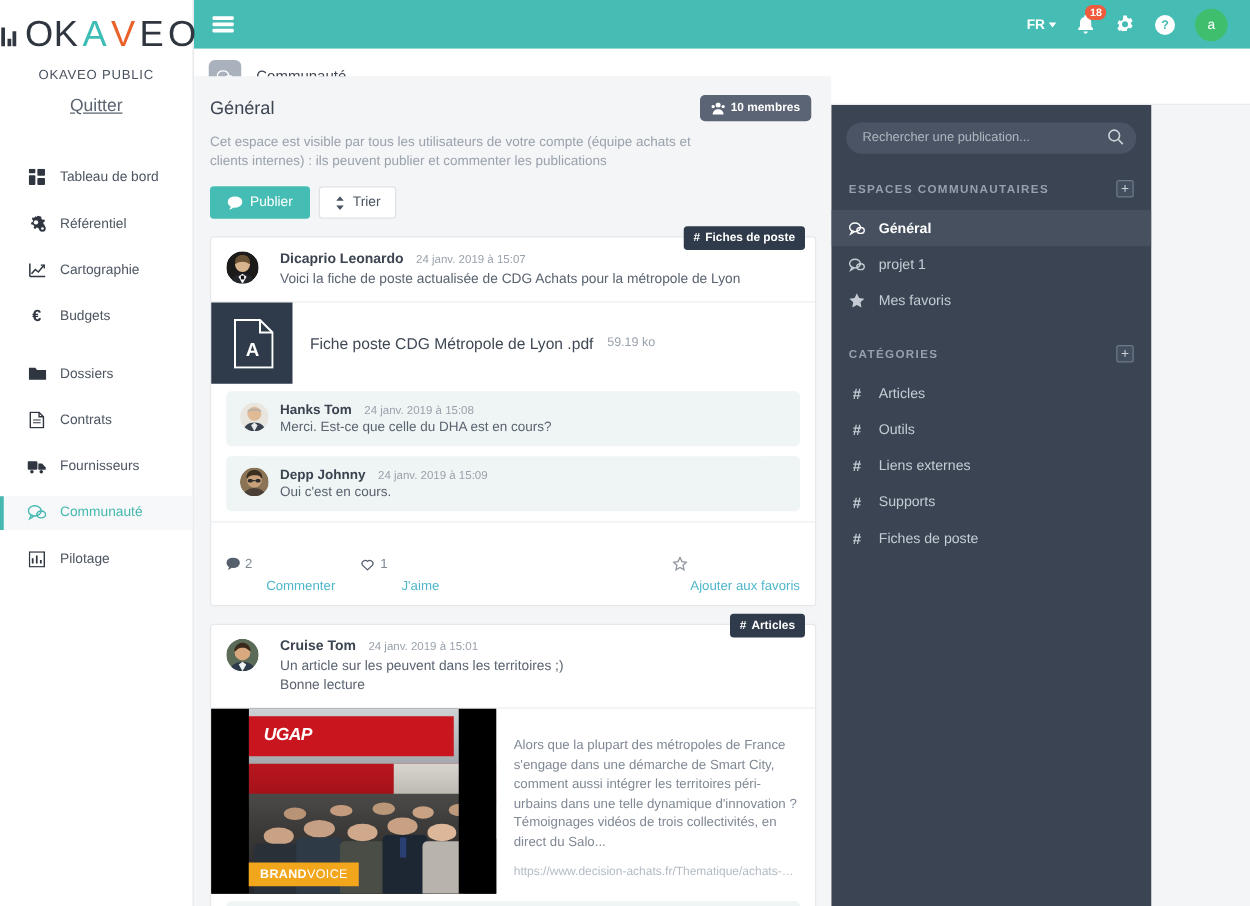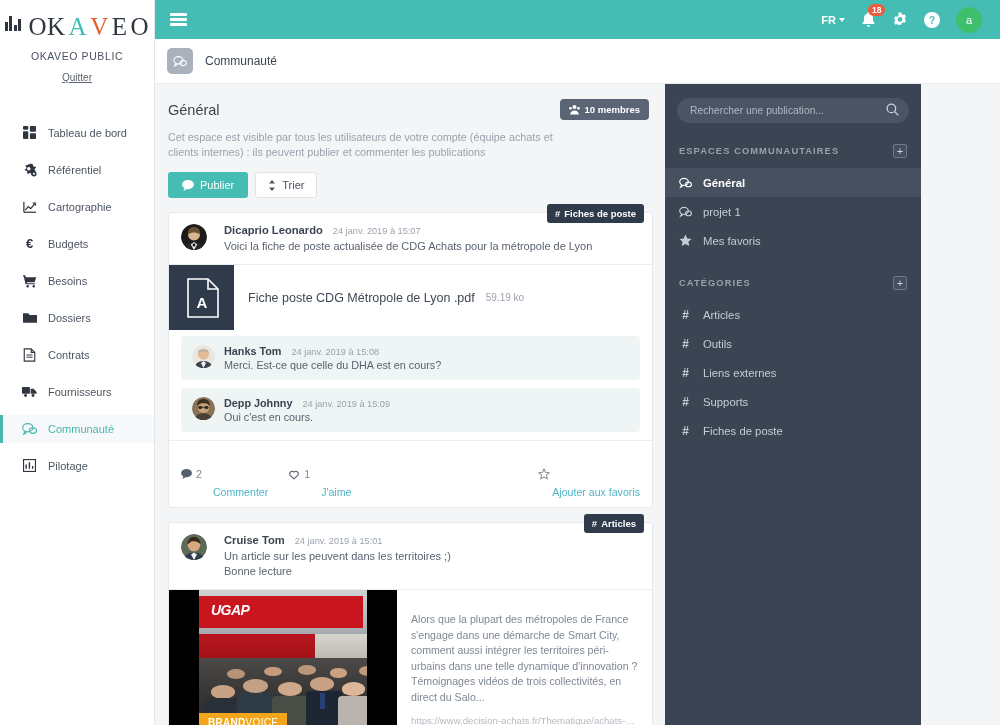--- a/index.html
+++ b/index.html
@@ -14,38 +14,38 @@
   
   .left-sidebar {
     width: 155px; min-width: 155px; height: 725px;
     background: #ffffff;
     border-right: 1px solid #e4e6e9;
     display: flex; flex-direction: column;
     position: relative; z-index: 5;
   }
   .brand { padding: 14px 0 0 0; text-align: center; }
   .brand-logo {
-    display: flex; align-items: flex-start; justify-content: center;
-    gap: 3px; font-size: 25px; letter-spacing: .5px; font-weight: 400;
-    color: #2f3640; line-height: 1; font-family: Liberation Serif, serif;
+    display: flex; align-items: center; justify-content: center;
+    gap: 3px; font-size: 29px; letter-spacing: .5px; font-weight: 400;
+    color: #2f3640; line-height: 1;
   }
   .brand-bars { display: inline-flex; align-items: flex-end; gap: 1.5px; height: 17px; margin-right: 4px; }
   .brand-bars i { display: block; width: 3px; background: #2f3640; }
   .brand-bars i:nth-child(1) { height: 9px; }
   .brand-bars i:nth-child(2) { height: 15px; }
   .brand-bars i:nth-child(3) { height: 6px; }
   .brand-bars i:nth-child(4) { height: 12px; }
   .ok-a { color: #3dbdb5; }
   .ok-v { color: #e8622a; }
   .brand-sub {
     margin-top: 11px; font-size: 10.5px; letter-spacing: .6px;
     color: #4a5360; font-weight: 400;
   }
   .brand-quit {
-    margin-top: 10px; font-size: 10px; color: #5b6470;
+    margin-top: 10px; font-size: 14px; color: #5b6470;
     text-decoration: underline; cursor: pointer; display: inline-block;
   }
 
   .nav { margin-top: 34px; display: flex; flex-direction: column; }
   .nav-item {
     display: flex; align-items: center; gap: 11px;
     height: 27.5px; padding: 0 0 0 22px;
     font-size: 11px; color: #4c5561; cursor: pointer;
     position: relative; text-decoration: none;
   }
@@ -95,21 +95,21 @@
   .crumbbar {
     height: 45px; background: #fff; border-bottom: 1px solid #e9ebed;
     display: flex; align-items: center; padding-left: 12px; gap: 12px;
   }
   .crumb-icon {
     width: 26px; height: 26px; border-radius: 5px; background: #a9b1bd;
     color: #fff; display: flex; align-items: center; justify-content: center;
   }
   .crumb-text { font-size: 12px; color: #3d4653; }
 
-  .content-row { display: flex; height: 641px; }
+  .content-row { display: flex; height: 641px; align-items: center; }
 
   
   .feed {
     width: 510px; min-width: 510px; background: #f4f5f6;
     padding: 18px 12px 0 13px; overflow: hidden; position: relative;
   }
   .feed-title { font-size: 14.5px; color: #3c4552; font-weight: 400; }
   .members-pill {
     position: absolute; right: 16px; top: 15px;
     background: #5b6475; color: #fff; border-radius: 4px;
@@ -312,30 +312,20 @@
         <span>Cartographie</span>
       </div>
       <div class="nav-gap"></div>
 
       <div class="nav-item">
         <span class="ico" style="font-size:13px;font-weight:700;">€</span>
         <span>Budgets</span>
       </div>
       <div class="nav-gap"></div>
 
-      <div class="nav-item">
-        <span class="ico">
-          <svg width="14" height="14" viewBox="0 0 16 16" fill="currentColor">
-              <path d="M0 1.5h2.6l.6 2.2h12l-2 5.6H4.6l-.3 1.2h9.3v1.3H3l-.8-3.1L.9 2.8H0z"></path>
-              <circle cx="5.4" cy="14" r="1.4"></circle>
-              <circle cx="12.3" cy="14" r="1.4"></circle>
-            </svg>
-        </span>
-        <span>Besoins</span>
-      </div>
       <div class="nav-gap"></div>
 
       <div class="nav-item">
         <span class="ico">
           <svg width="14" height="14" viewBox="0 0 16 16" fill="currentColor">
               <path d="M0 2.5h6l1.6 2H16v9H0z"></path>
             </svg>
         </span>
         <span>Dossiers</span>
       </div>

